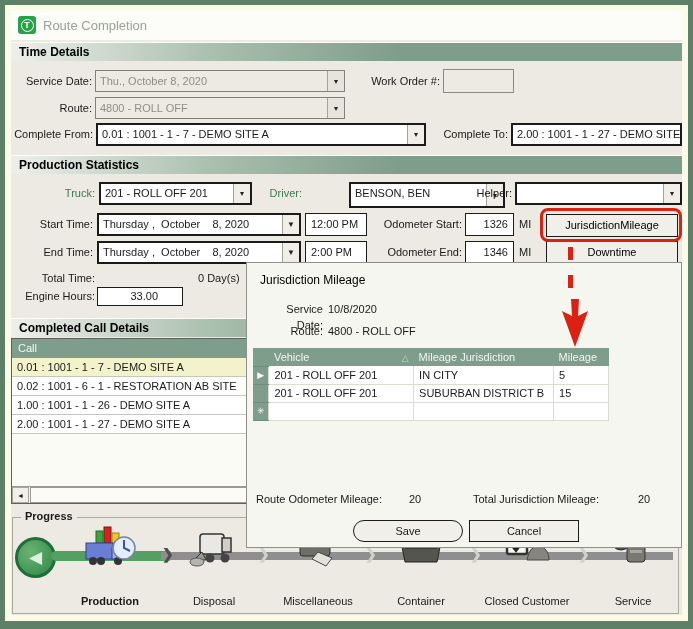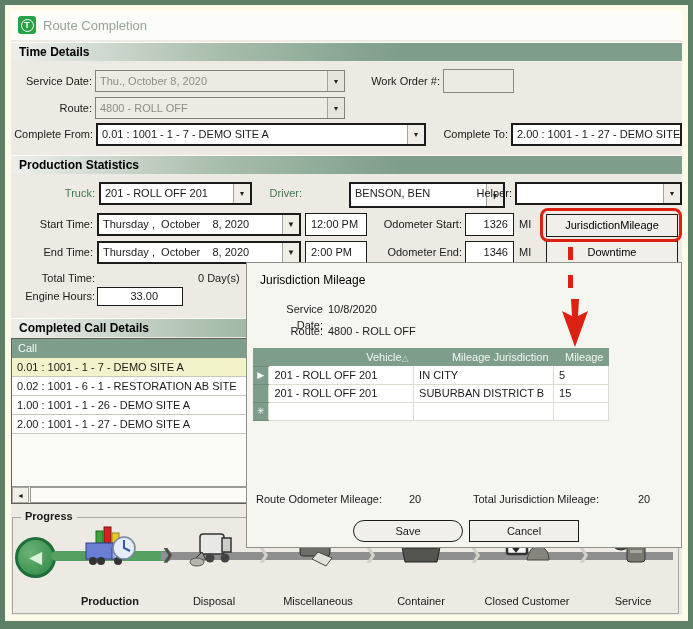--- a/index.html
+++ b/index.html
@@ -78,21 +78,21 @@
                 white-space:pre-line; }
   .step-label.active { font-weight:bold; }
 
   
   .dialog { position:absolute; left:235px; top:251px; width:436px; height:286px;
             background:#f6f6f0; border:1px solid #90908a; z-index:10; }
   .dlg-title { position:absolute; left:13px; top:10px; font-size:12px; color:#000; }
   .dlg-lbl { position:absolute; height:16px; line-height:16px; text-align:right; }
   .dlg-val { position:absolute; height:16px; line-height:16px; white-space:nowrap; }
   .jm-table { position:absolute; left:6px; top:85px; width:356px; border-collapse:collapse; }
-  .jm-table th { background:#7e9d8a; color:#f2f6f2; font-weight:normal; text-align:right;
+  .jm-table th { background:#7e9d8a; color:#f2f6f2; font-weight:normal; text-align:left;
                  height:18px; padding:0 5px; font-size:11px; }
   .jm-table td { background:#fff; height:18px; padding:0 5px; border-right:1px solid #dcdcd2;
                  border-bottom:1px solid #dcdcd2; font-size:11px; white-space:nowrap; }
   .jm-table .selcol { width:16px; background:#7e9d8a; color:#fff; text-align:center; padding:0;
                  border-bottom:1px solid #6d8c79; font-size:9px; }
   .sort-glyph { float:right; color:#c6d6cb; font-size:9px; margin-top:2px; }
   .dlg-btn { position:absolute; top:257px; width:110px; height:22px; background:#f1efe9;
              border:1px solid #1b1b1b; text-align:center; line-height:20px; }
 
   

